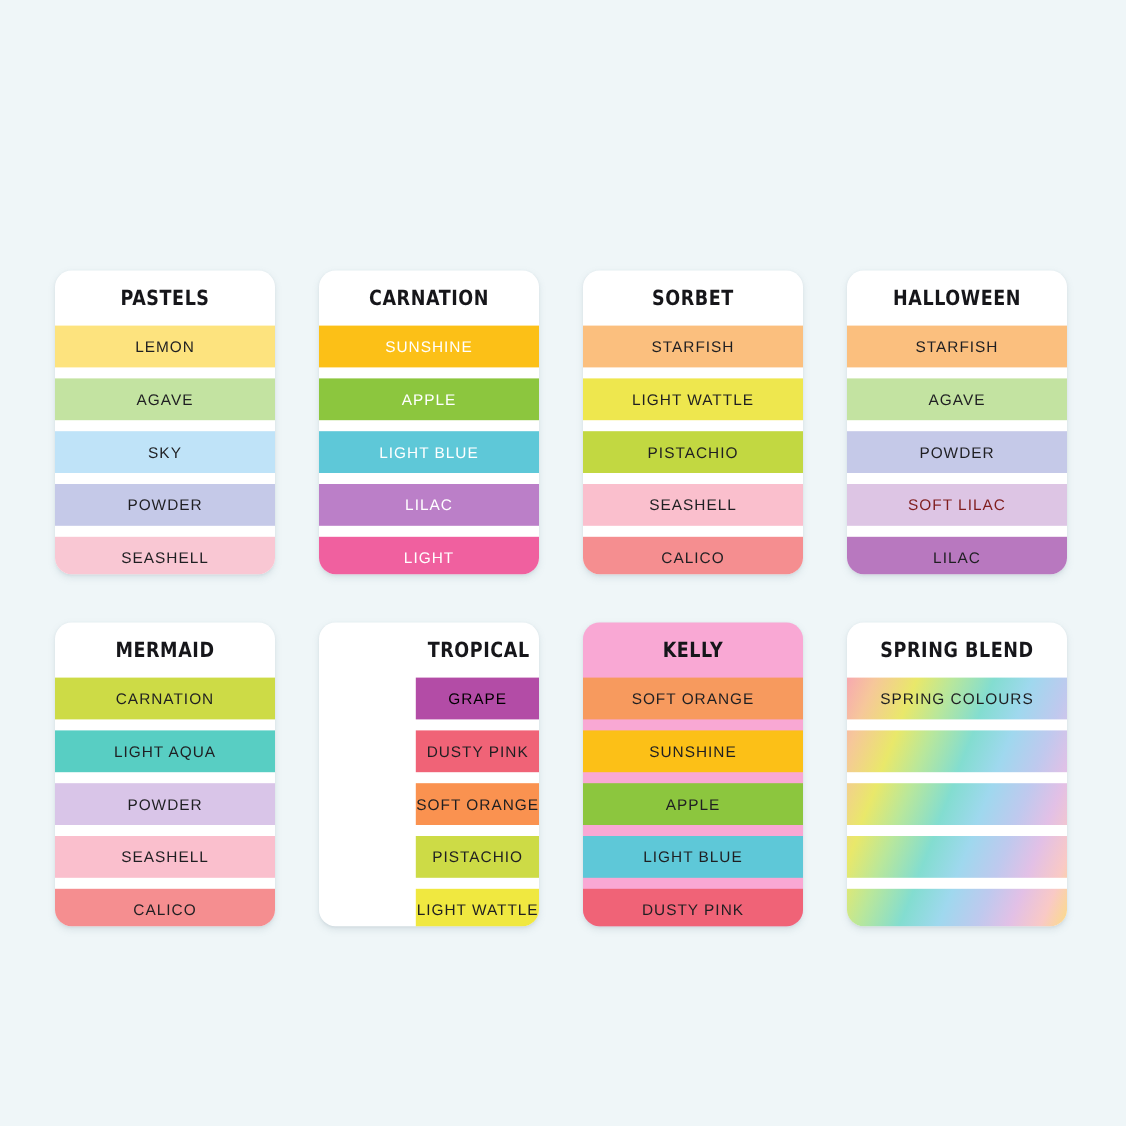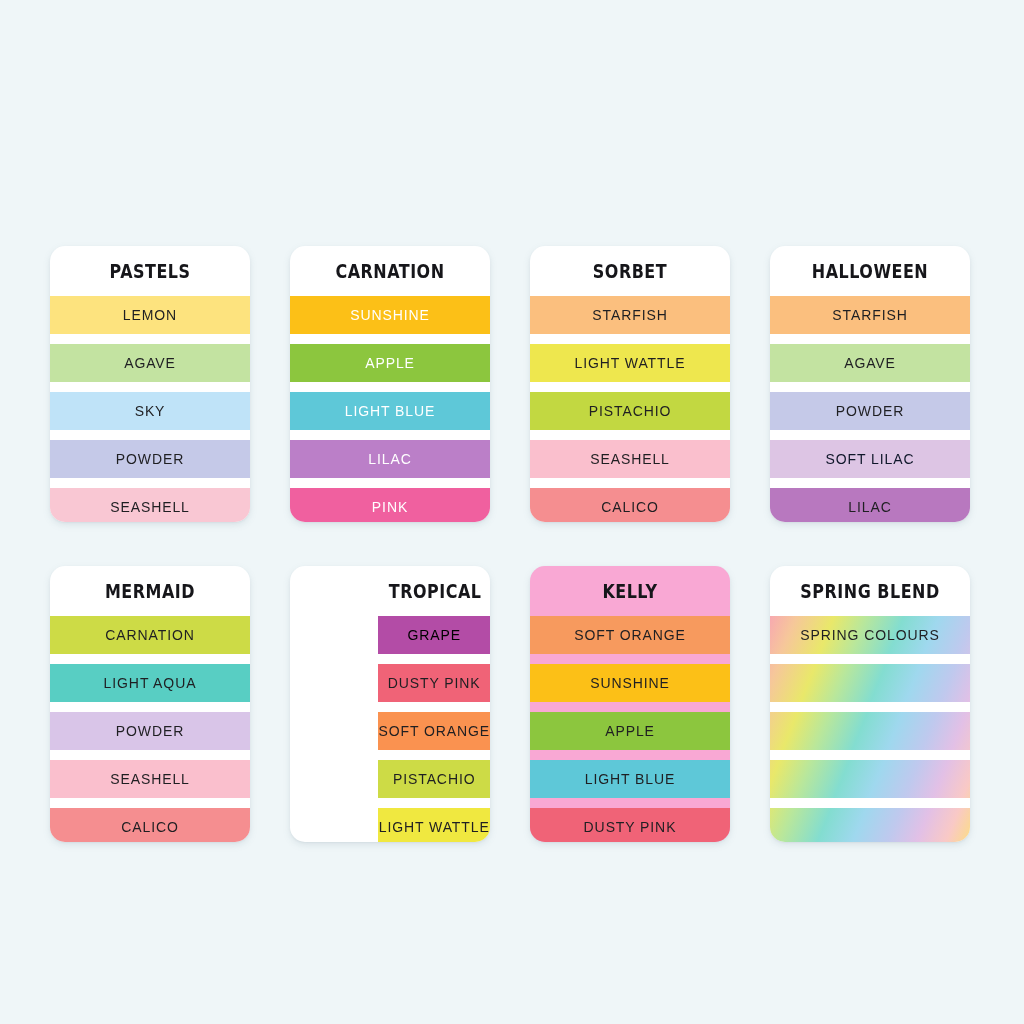--- a/index.html
+++ b/index.html
@@ -128,40 +128,40 @@
           <div class="swatch" style="background: rgb(249, 199, 211); color: rgb(31, 31, 34);">SEASHELL</div>
         </div>
       </div>
       <div class="card" style="background: rgb(255, 255, 255);">
         <div class="card-title">CARNATION</div>
         <div class="swatches">
           <div class="swatch light-text" style="background: rgb(252, 192, 23); color: rgb(255, 255, 255);">SUNSHINE</div>
           <div class="swatch light-text" style="background: rgb(140, 198, 62); color: rgb(255, 255, 255);">APPLE</div>
           <div class="swatch light-text" style="background: rgb(94, 200, 216); color: rgb(255, 255, 255);">LIGHT BLUE</div>
           <div class="swatch light-text" style="background: rgb(187, 127, 200); color: rgb(255, 255, 255);">LILAC</div>
-          <div class="swatch light-text" style="background: rgb(240, 96, 159); color: rgb(255, 255, 255);">PINK</div>
+          <div class="swatch light-text" style="background: rgb(240, 96, 159); color: rgb(255, 255, 255);">LIGHT</div>
         </div>
       </div>
       <div class="card" style="background: rgb(255, 255, 255);">
         <div class="card-title">SORBET</div>
         <div class="swatches">
           <div class="swatch" style="background: rgb(251, 191, 126); color: rgb(31, 31, 34);">STARFISH</div>
           <div class="swatch" style="background: rgb(238, 231, 78); color: rgb(31, 31, 34);">LIGHT WATTLE</div>
           <div class="swatch" style="background: rgb(194, 216, 65); color: rgb(31, 31, 34);">PISTACHIO</div>
           <div class="swatch" style="background: rgb(250, 191, 205); color: rgb(31, 31, 34);">SEASHELL</div>
           <div class="swatch" style="background: rgb(245, 142, 144); color: rgb(31, 31, 34);">CALICO</div>
         </div>
       </div>
       <div class="card" style="background: rgb(255, 255, 255);">
         <div class="card-title">HALLOWEEN</div>
         <div class="swatches">
           <div class="swatch" style="background: rgb(251, 191, 126); color: rgb(31, 31, 34);">STARFISH</div>
           <div class="swatch" style="background: rgb(195, 227, 161); color: rgb(31, 31, 34);">AGAVE</div>
           <div class="swatch" style="background: rgb(197, 201, 232); color: rgb(31, 31, 34);">POWDER</div>
-          <div class="swatch" style="background: rgb(221, 197, 228); color: #0f172a;">SOFT LILAC</div>
+          <div class="swatch" style="background: rgb(221, 197, 228); color: #7f1d1d;">SOFT LILAC</div>
           <div class="swatch" style="background: rgb(184, 120, 191); color: rgb(31, 31, 34);">LILAC</div>
         </div>
       </div>
       <div class="card" style="background: rgb(255, 255, 255);">
         <div class="card-title">MERMAID</div>
         <div class="swatches">
           <div class="swatch" style="background: rgb(205, 219, 70); color: rgb(31, 31, 34);">CARNATION</div>
           <div class="swatch" style="background: rgb(88, 206, 195); color: rgb(31, 31, 34);">LIGHT AQUA</div>
           <div class="swatch" style="background: rgb(217, 197, 232); color: rgb(31, 31, 34);">POWDER</div>
           <div class="swatch" style="background: rgb(250, 191, 205); color: rgb(31, 31, 34);">SEASHELL</div>

